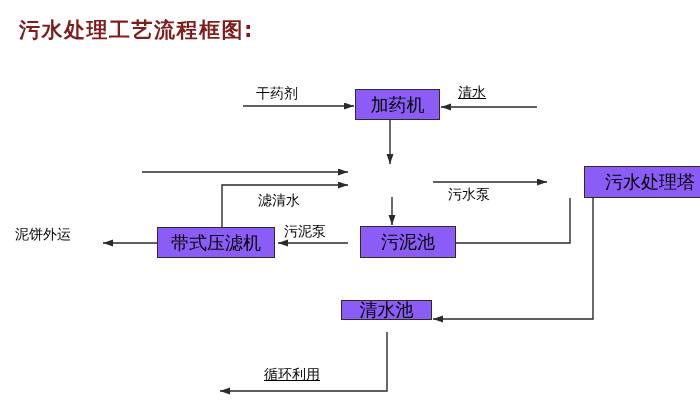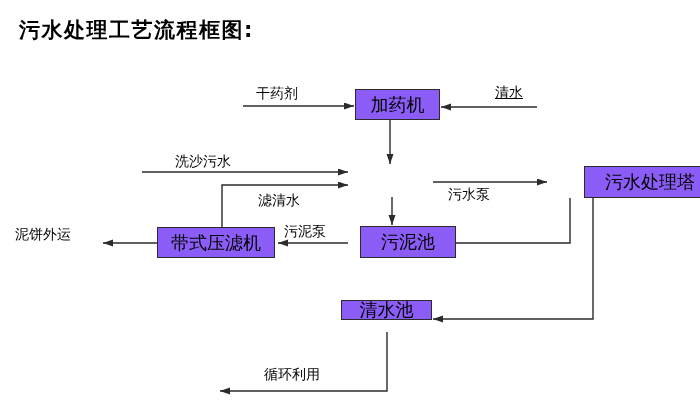--- a/index.html
+++ b/index.html
@@ -13,21 +13,21 @@
     overflow: hidden;
   }
   #page-title {
     position: absolute;
     left: 19px;
     top: 16px;
     margin: 0;
     font-size: 21px;
     font-weight: bold;
     letter-spacing: 1.5px;
-    color: #000000;
+    color: #7f1d1d;
     white-space: nowrap;
   }
   #connector-layer {
     position: absolute;
     left: 0; top: 0;
     width: 700px; height: 420px;
     pointer-events: none;
   }
   .node {
     position: absolute;
@@ -47,28 +47,28 @@
   #n-sludge { left: 348px; top: 226px; width: 96px;  height: 32px; margin-left: 12px; }
   #n-press  { left: 157px; top: 227px; width: 118px; height: 31px; }
   #n-clean  { left: 341px; top: 300px; width: 91px;  height: 20px; }
   .flow-label {
     position: absolute;
     font-size: 14px;
     line-height: 1;
     white-space: nowrap;
   }
   #l-dry    { left: 256px; top: 86px;  }
-  #l-cw     { left: 495px; top: 85px; text-decoration: underline;  }
+  #l-cw     { left: 458px; top: 85px; text-decoration: underline;  }
   #l-sand   { left: 175px; top: 154px; }
   #l-filt   { left: 258px; top: 193px; }
   #l-spump  { left: 448px; top: 151px; margin-top: 36px; }
   #l-bottom { left: 472px; top: 224px; }
   #l-slpump { left: 284px; top: 224px; }
   #l-mud    { left: 15px;  top: 227px; }
-  #l-recy   { left: 264px; top: 367px; }
+  #l-recy   { left: 264px; top: 367px; text-decoration: underline; }
 </style>
 </head>
 <body>
 
 <div id="canvas">
 
   <h1 id="page-title">污水处理工艺流程框图:</h1>
 
   <svg id="connector-layer" viewBox="0 0 700 420" xmlns="http://www.w3.org/2000/svg">
     <defs>
@@ -93,20 +93,19 @@
   </svg>
 
   <div class="node" id="n-dosing">加药机</div>
   <div class="node" id="n-tower">污水处理塔</div>
   <div class="node" id="n-sludge">污泥池</div>
   <div class="node" id="n-press">带式压滤机</div>
   <div class="node" id="n-clean">清水池</div>
 
   <span class="flow-label" id="l-dry">干药剂</span>
   <span class="flow-label" id="l-cw">清水</span>
-  <span class="flow-label" id="l-sand">洗沙污水</span>
   <span class="flow-label" id="l-filt">滤清水</span>
   <span class="flow-label" id="l-spump">污水泵</span>
   <span class="flow-label" id="l-slpump">污泥泵</span>
   <span class="flow-label" id="l-mud">泥饼外运</span>
   <span class="flow-label" id="l-recy">循环利用</span>
 
 </div>
 
 </body></html>

